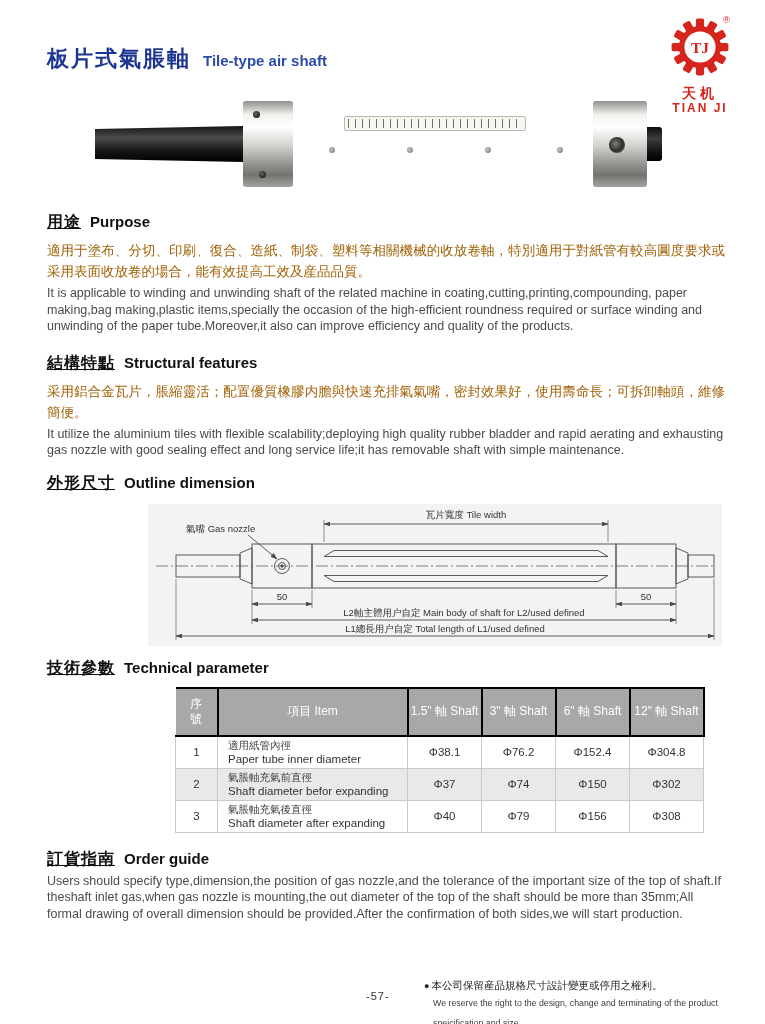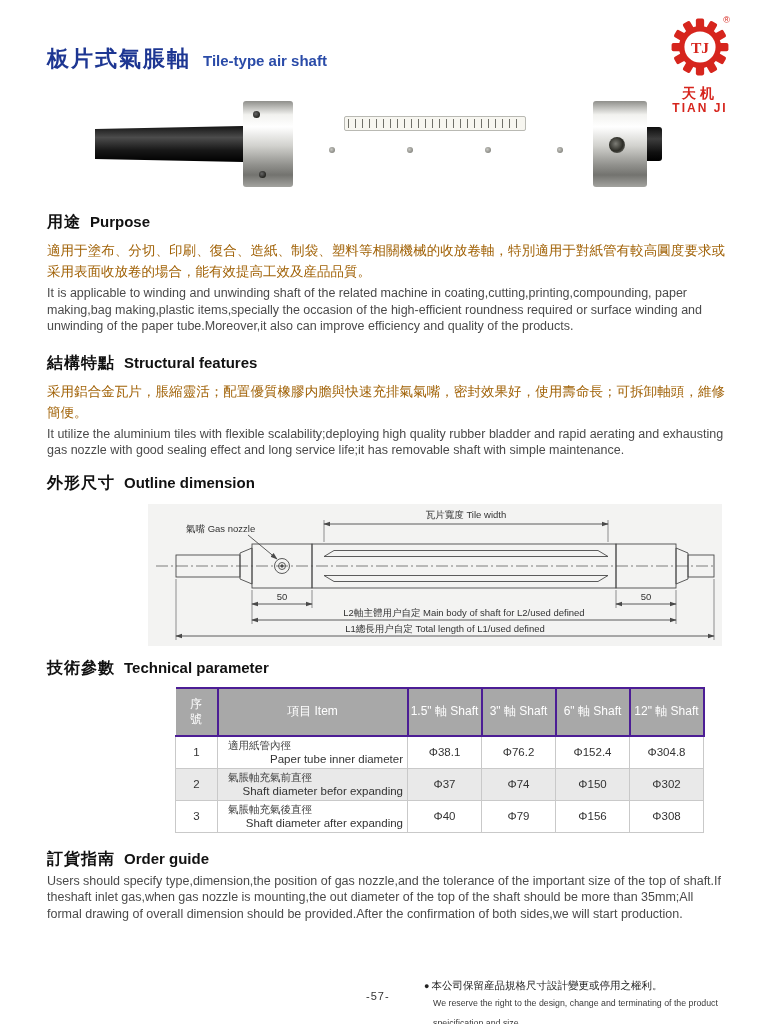--- a/index.html
+++ b/index.html
@@ -38,47 +38,47 @@
        border:1px solid #b9b9b3;border-radius:2px;}
   .ruler::after{content:"";position:absolute;left:3px;right:3px;top:2px;bottom:2px;
        background:repeating-linear-gradient(90deg,#6f6f68 0 1px,rgba(0,0,0,0) 1px 7px);}
   .bscrew{position:absolute;top:46px;width:6px;height:6px;border-radius:50%;
        background:radial-gradient(circle at 40% 40%,#c9c9c4,#8a8a84 70%);}
   .cap{width:15px;height:34px;flex:0 0 auto;border-radius:0 3px 3px 0;
        background:linear-gradient(180deg,#0e0e0e,#3d3d3d 35%,#101010 75%,#000);}
 
   
   h2{display:flex;align-items:baseline;gap:9px;margin:0;}
-  h2 .h-zh{font-size:16px;font-weight:bold;color:#111;letter-spacing:1px;}
+  h2 .h-zh{font-size:16px;font-weight:bold;color:#111;letter-spacing:1px;text-decoration:underline;}
   h2 .h-en{font-size:15px;font-weight:bold;color:#111;}
   .p-zh{margin:7px 0 0 0;font-size:13.5px;line-height:21px;color:#a16207;text-align:justify;}
   .p-en{margin:3px 0 0 0;font-size:12.5px;line-height:16.5px;color:#4a4a4a;}
   .sec-purpose{margin-top:24px;}
   .sec-structural{margin-top:18px;}
   .sec-outline{margin-top:14px;}
   .sec-technical{margin-top:12px;}
   .sec-order{margin-top:16px;}
 
   
   .drawing-wrap{margin:10px 0 0 101px;width:574px;height:142px;background:#f3f3f2;}
   .drawing-wrap svg{display:block;}
   .draw-text{font-family:"Liberation Sans",sans-serif;font-size:9.5px;fill:#333;}
 
   
   table.tech{border-collapse:collapse;margin:8px 0 0 128px;width:528px;table-layout:fixed;}
   table.tech th{background:#a8a8a8;color:#fff;font-weight:normal;font-size:12px;
-       height:44px;border:2px solid #4c1d95;vertical-align:middle;text-align:center;}
+       height:44px;border:2px solid #000000;vertical-align:middle;text-align:center;}
   table.tech th:first-child{border-left:none;}
   table.tech th .stack{display:inline-block;width:1.1em;word-break:break-all;line-height:1.2;}
   table.tech td{border:1px solid #c9c9c9;height:31px;font-size:11.5px;color:#333;
        text-align:center;vertical-align:middle;background:#fff;padding:2px 4px;box-sizing:border-box;}
   table.tech tr.alt td{background:#e9e9e9;}
   table.tech td.item{text-align:left;padding-left:10px;}
   table.tech td.item .zh{display:block;font-size:10.5px;color:#444;line-height:13px;}
-  table.tech td.item .en{display:block;font-size:11.5px;color:#333;line-height:14px;text-align:right;}
+  table.tech td.item .en{display:block;font-size:11.5px;color:#333;line-height:14px;}
 
   
   .page-num{position:absolute;left:366px;top:990px;font-size:11px;color:#333;letter-spacing:1px;text-align:right;}
   .foot-note{position:absolute;left:424px;top:979px;width:332px;}
   .foot-note .zh{font-size:10.5px;color:#222;line-height:13px;}
   .foot-note .zh .bullet{font-size:9px;margin-right:2px;}
   .foot-note .en{font-size:8.8px;color:#3a3a3a;line-height:20px;margin-left:9px;}
 </style>
 </head>
 <body>

